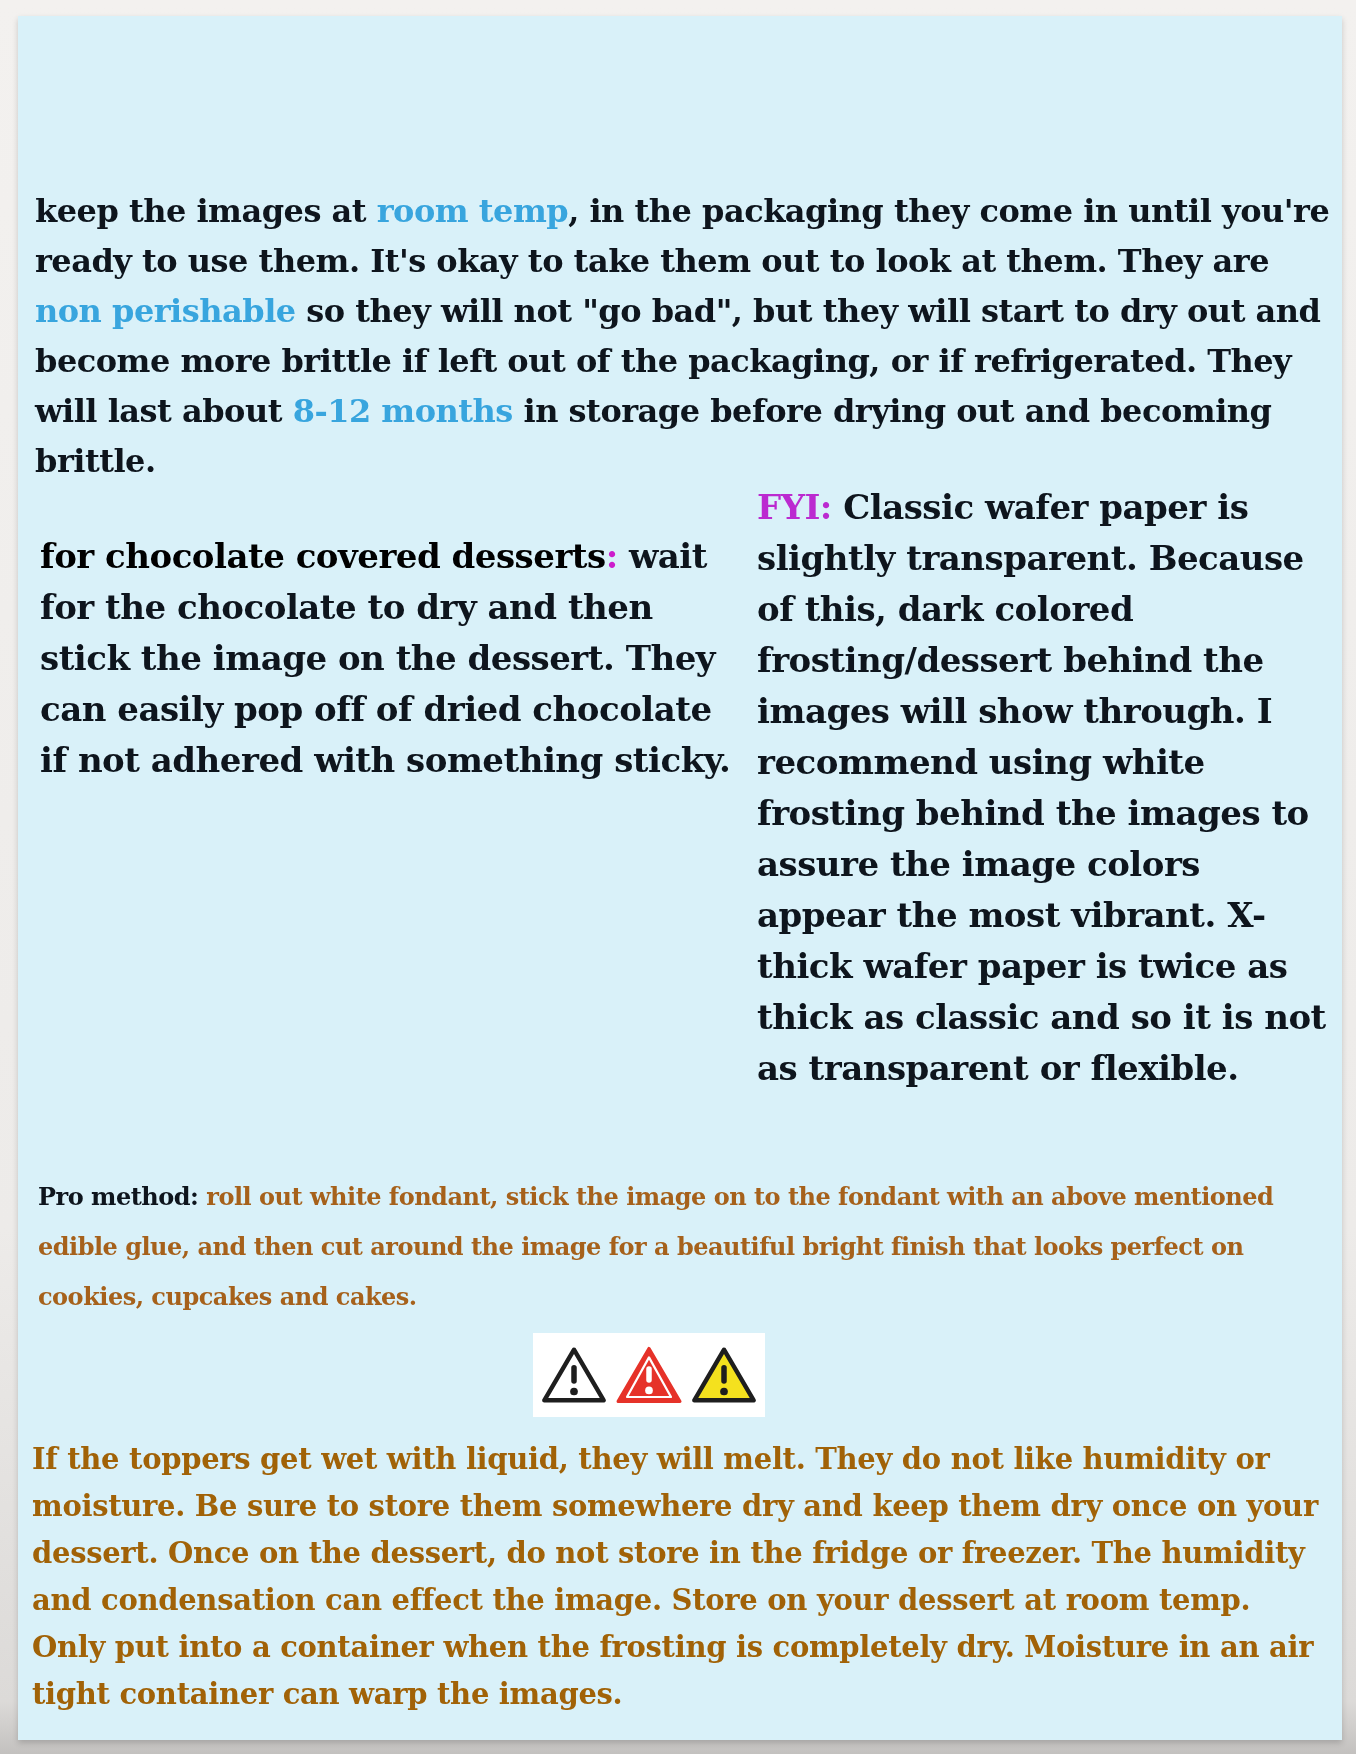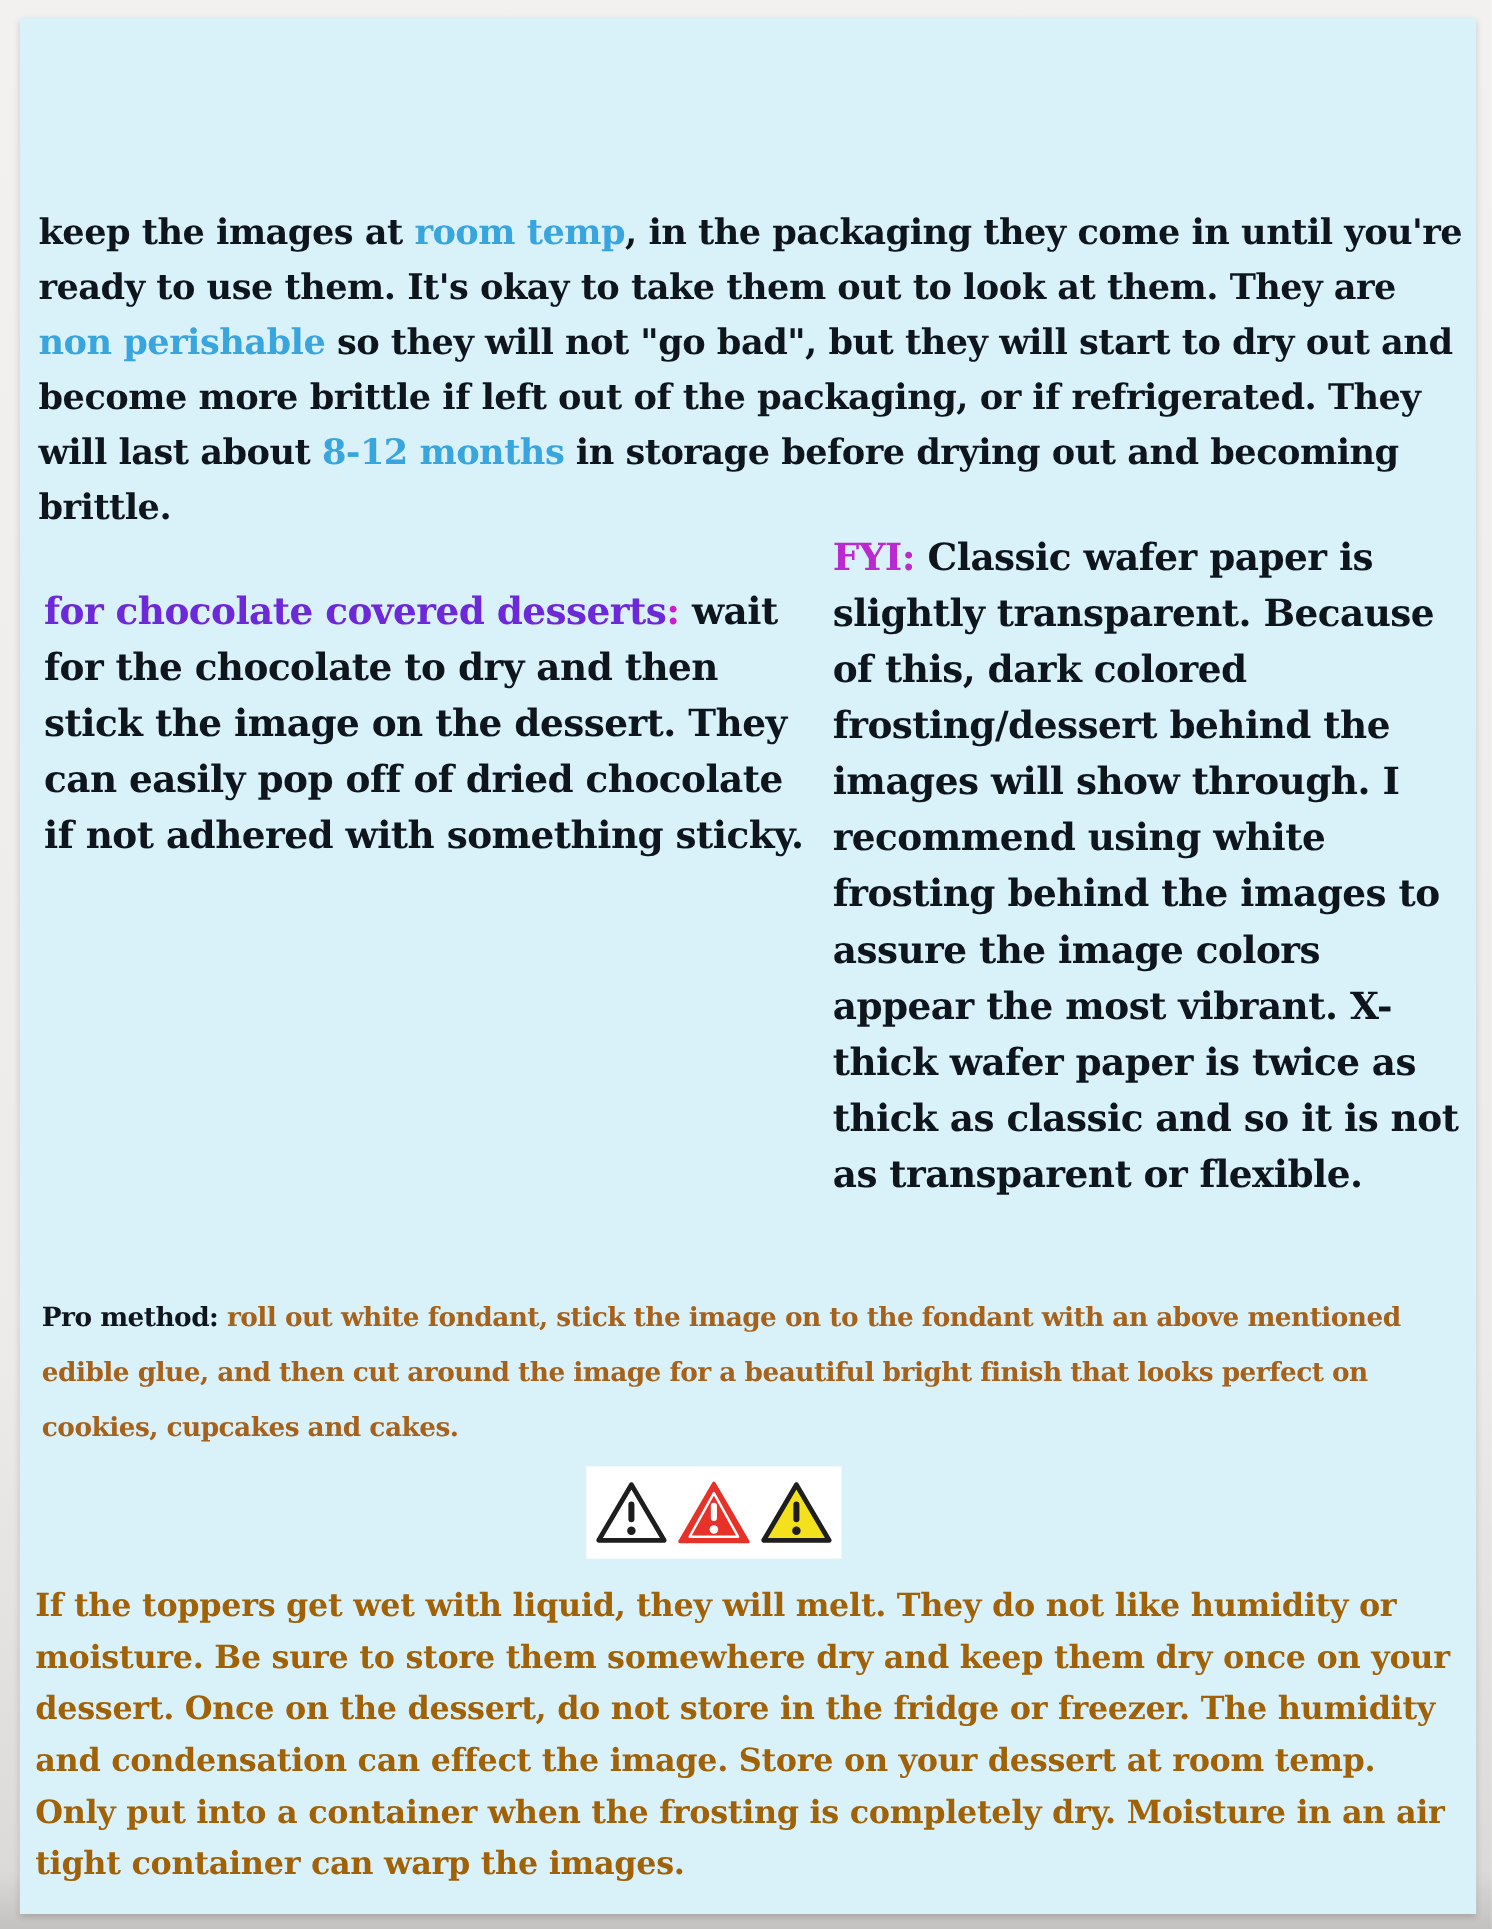--- a/index.html
+++ b/index.html
@@ -47,21 +47,21 @@
   }
   .col-right {
     position: absolute;
     top: 466px; left: 739px; width: 572px;
     font-size: 34px; font-weight: bold;
     letter-spacing: -0.5px;
     line-height: 51px;
     color: #0e151d;
   }
   .section-heading-green { color: #3c9b41; display: block; }
-  .inline-heading-orange { color: #6d28d9; }
+  .inline-heading-orange { color: #000000; }
   .colon-magenta { color: #cc1ecc; }
   .fyi-label { color: #bb2ad0; }
   .blue { color: #38a5de; }
   .choc-para { margin-top: 24px; }
   .pro {
     position: absolute;
     top: 1156px; left: 20px; right: 12px;
     font-size: 24px; font-weight: bold;
     letter-spacing: -0.5px;
     line-height: 50px;

